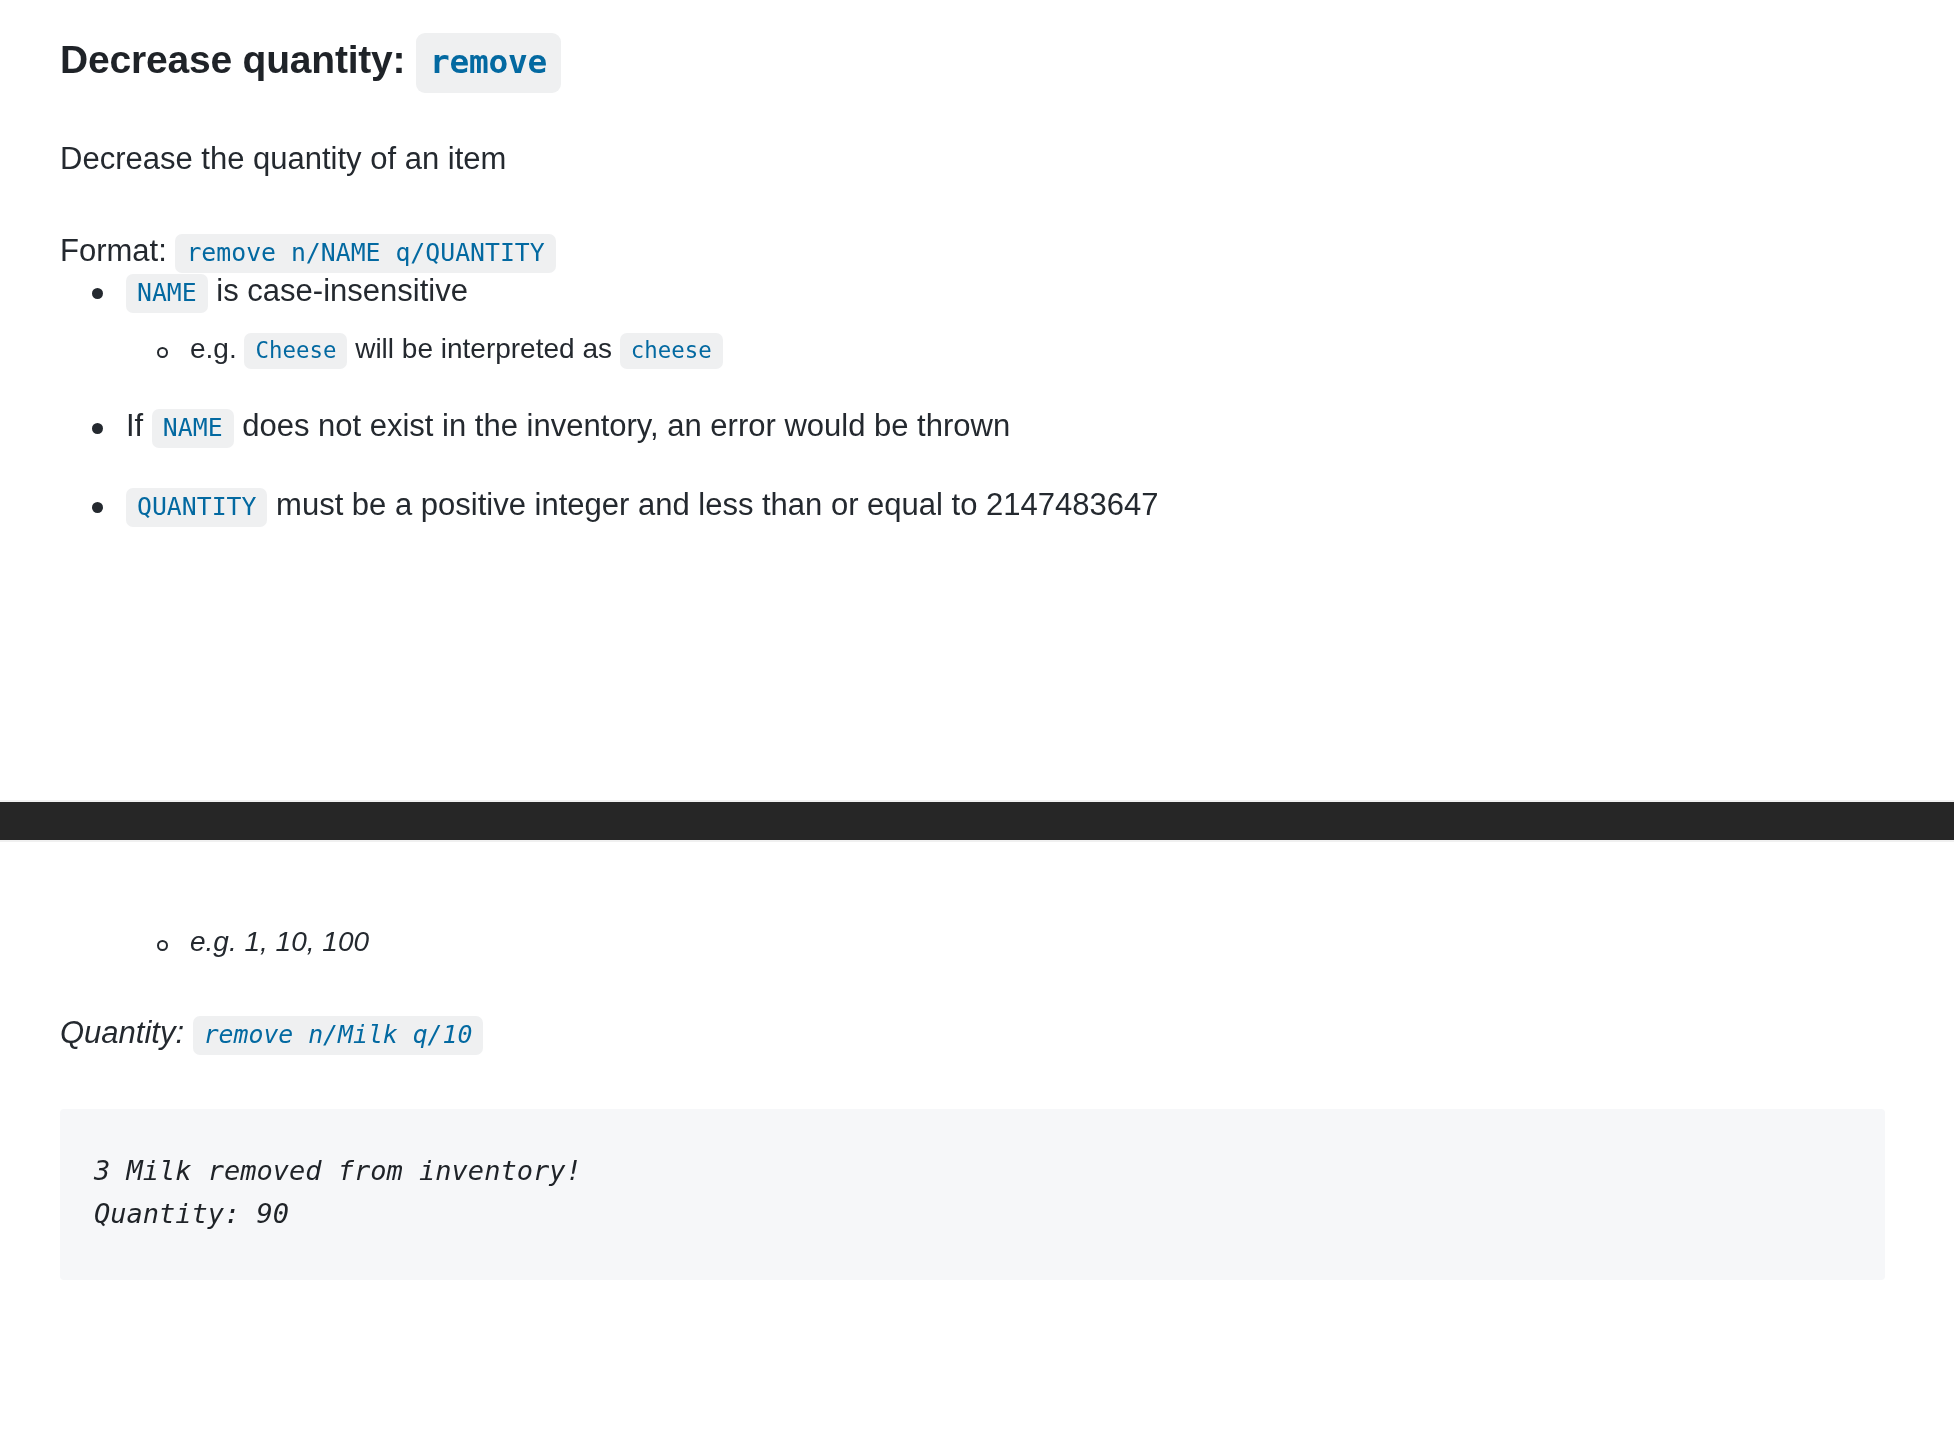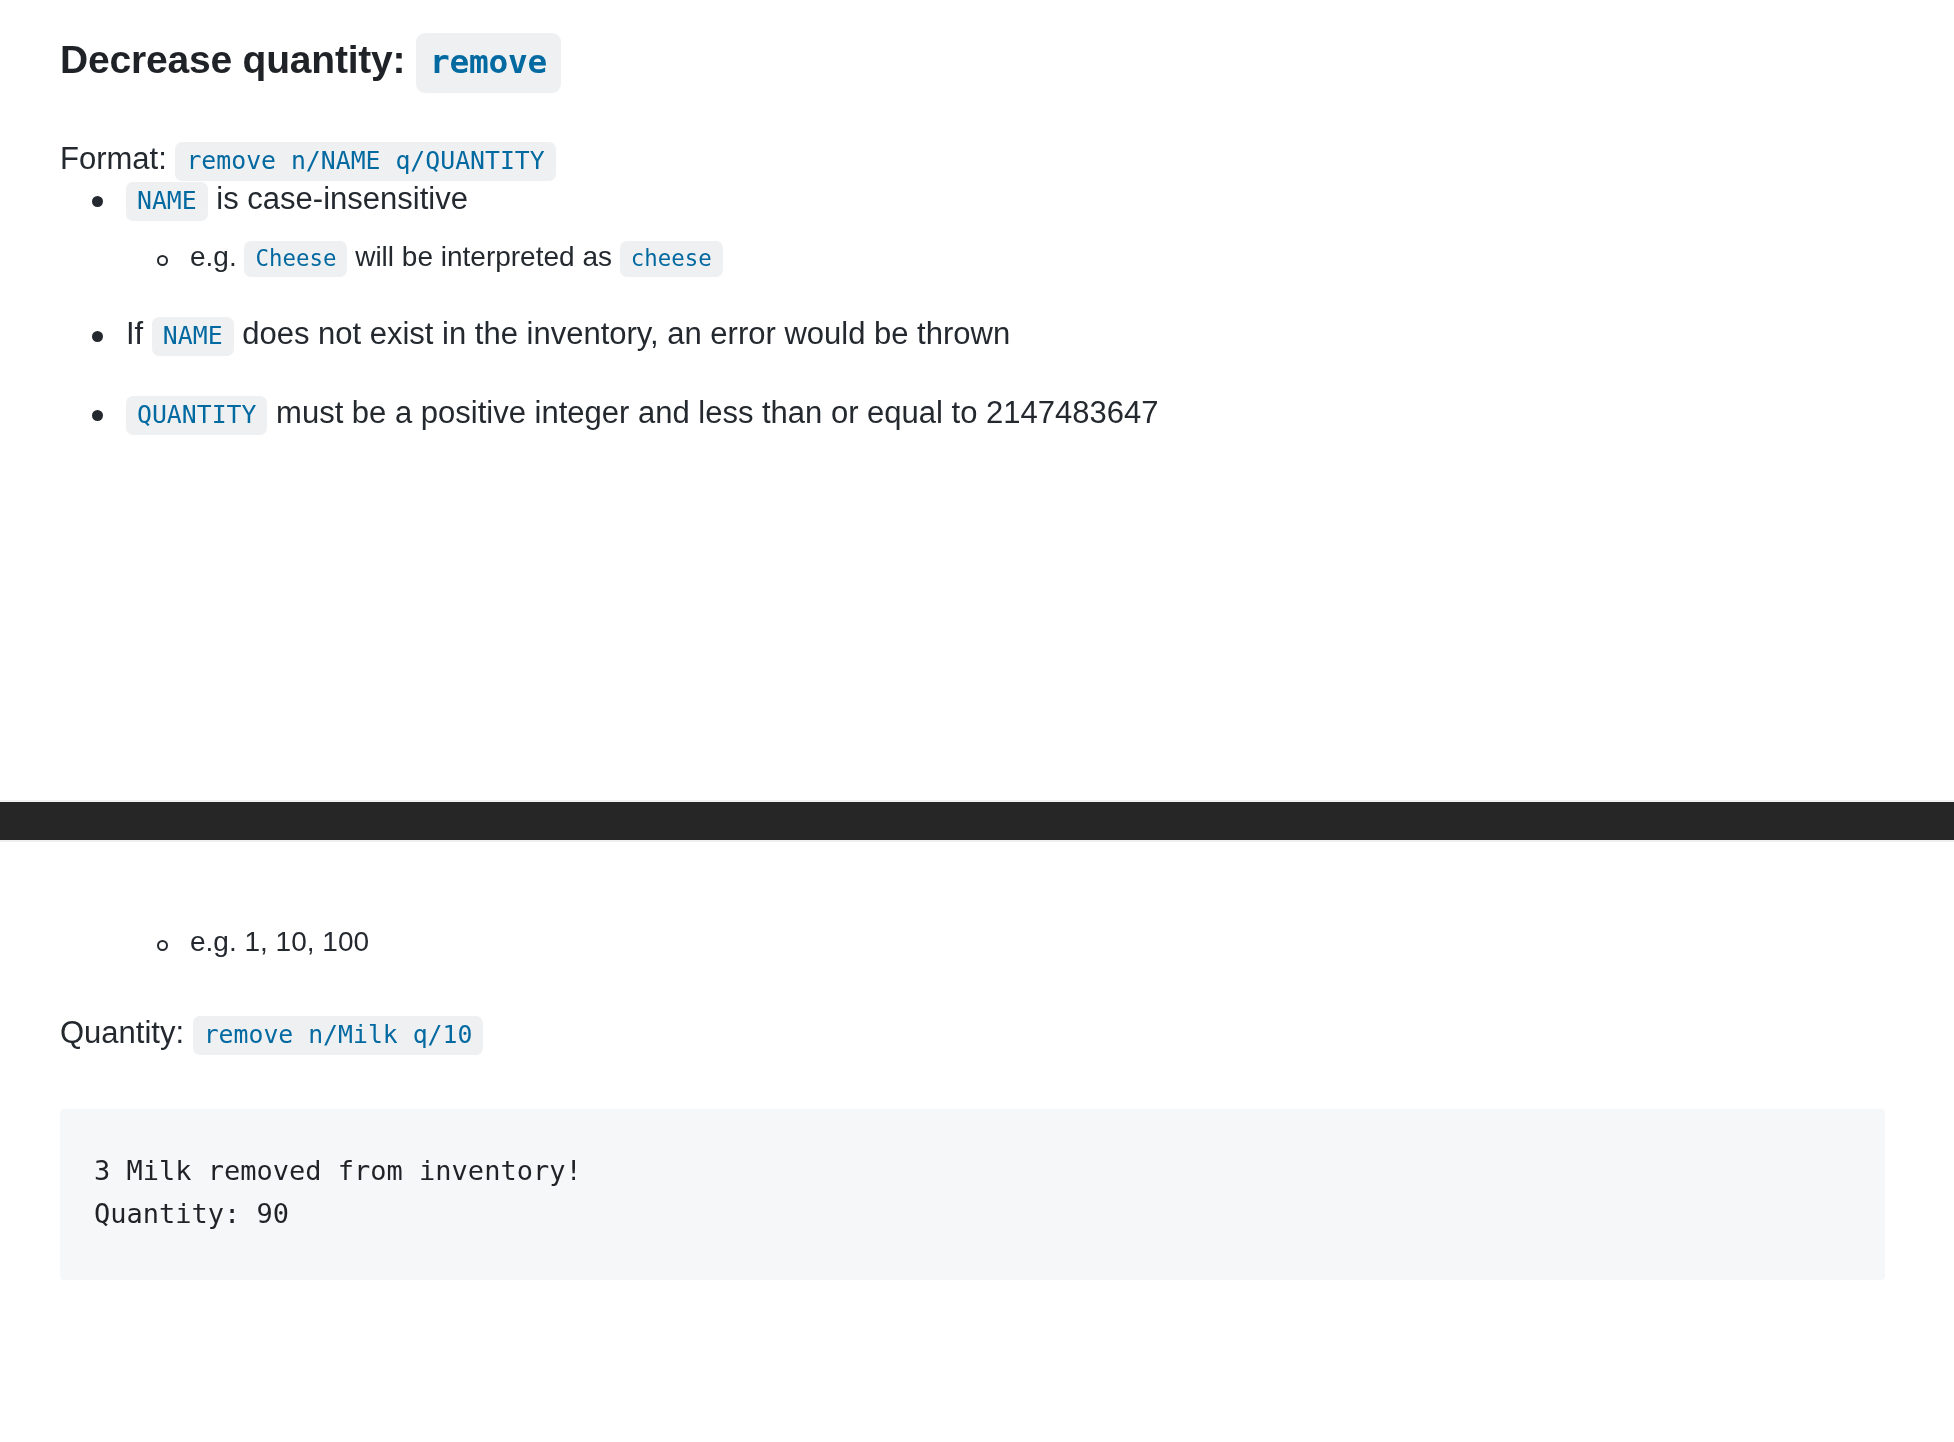--- a/index.html
+++ b/index.html
@@ -128,20 +128,21 @@
     height: 38px;
     background: #262626;
   }
 
   
   .frag-bottom {
     padding: 0 60px;
     box-sizing: border-box;
     background: #ffffff;
     height: 600px;
+    font-style: italic;
   }
   .gap-top { height: 82px; }
 
   pre.codeblock {
     margin: 0;
     margin-top: 56px;
     background: #f6f7f9;
     border-radius: 4px;
     padding: 40px 0 44px 0;
     font-family: "DejaVu Sans Mono", "Liberation Mono", monospace;
@@ -161,20 +162,21 @@
 
 <div class="page">
 
   <div class="frag-top">
 
     <h2 class="section-title">
       <span>Decrease quantity:</span>
       <code class="ic">remove</code>
     </h2>
 
+    <p class="para">Decrease the quantity of an item</p>
 
     <p class="para">
       <span>Format:</span>
       <code class="ic">remove n/NAME q/QUANTITY</code>
     </p>
 
     <ul class="lvl1 first-list">
 
       <li>
         <span class="disc"></span>

